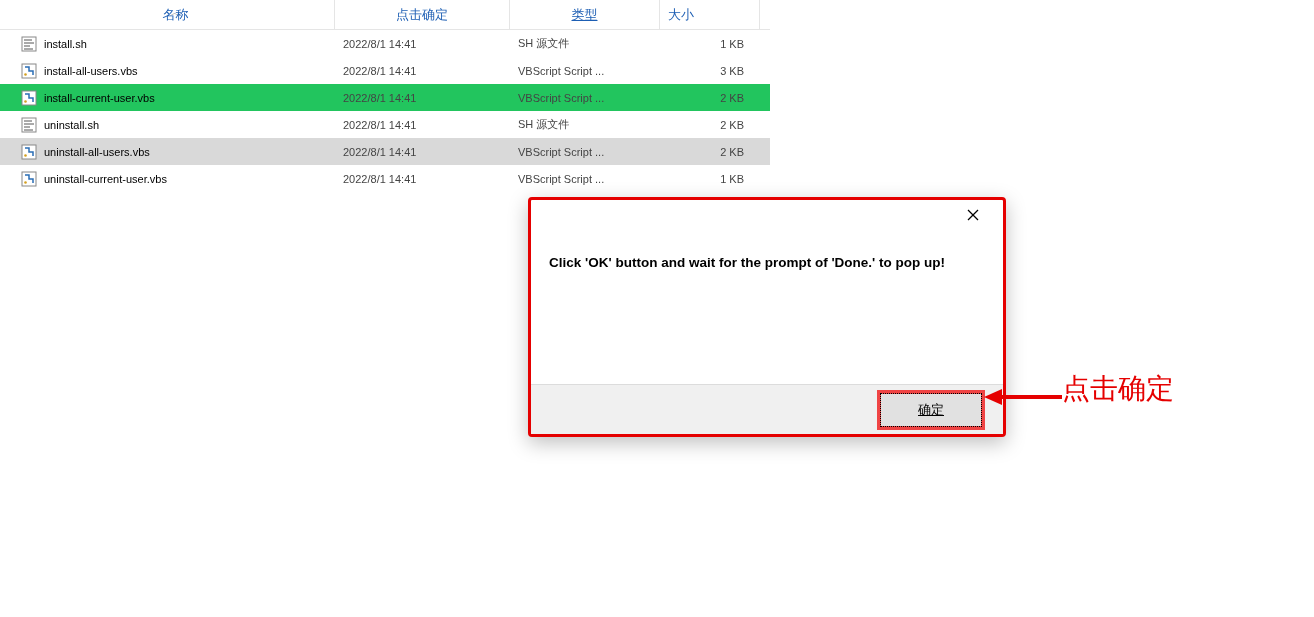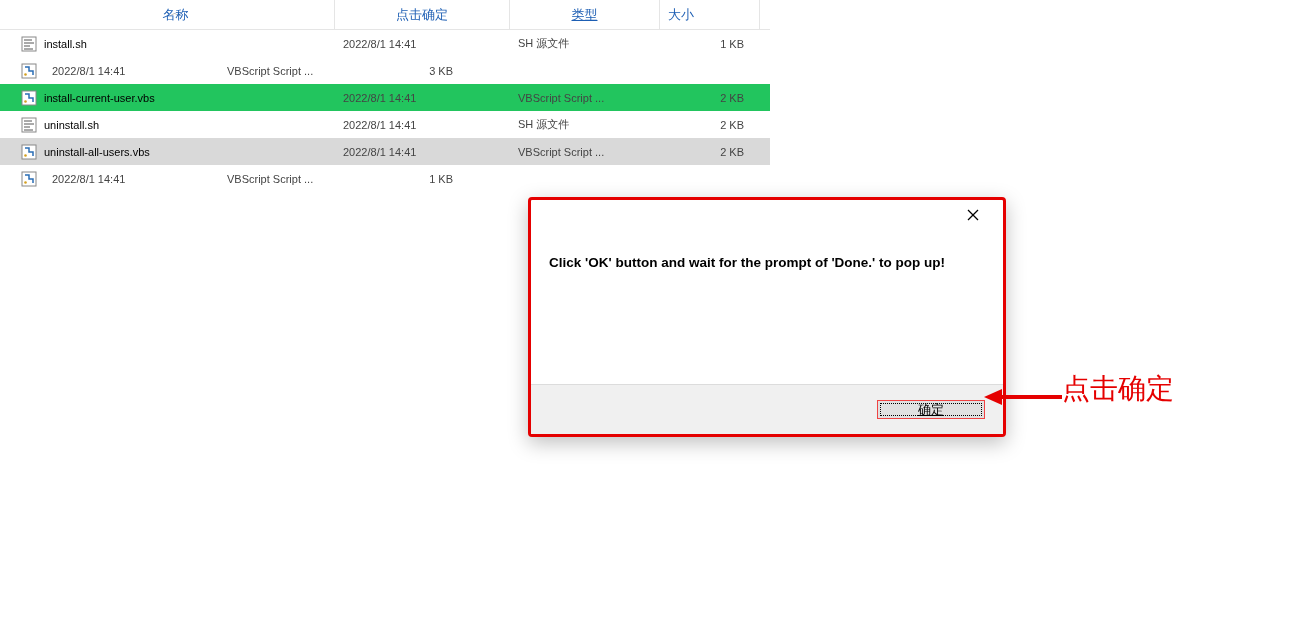--- a/index.html
+++ b/index.html
@@ -116,23 +116,23 @@
       height: 50px;
       background: #f0f0f0;
       border-top: 1px solid #dcdcdc;
       display: flex;
       justify-content: flex-end;
       align-items: center;
       padding-right: 18px;
     }
     .ok-button {
       width: 108px;
-      height: 19px;
+      height: 40px;
       background: #e1e1e1;
-      border: 1px solid #ef4444;
+      border: 4px solid #ef4444;
       outline: 1px dotted #000;
       outline-offset: -4px;
       font-size: 13px;
       font-family: "Microsoft YaHei", sans-serif;
       cursor: pointer;
       text-decoration: underline;
     }
     .annotation {
       position: absolute;
       left: 1062px;
@@ -186,20 +186,21 @@
         <span class="cell c-size">1 KB</span>
       </div>
       <div class="file-row">
         <span class="icon">
           <svg width="16" height="16" viewBox="0 0 16 16">
             <rect x="1" y="1" width="14" height="14" fill="#fff" stroke="#888" stroke-width="1"></rect>
             <path d="M4 4 L8 4 L8 8 L12 8 L12 12" fill="none" stroke="#2a6db5" stroke-width="1.5"></path>
             <circle cx="4.5" cy="11.5" r="1.3" fill="#d4a020"></circle>
           </svg>
         </span>
+        <span class="cell c-name">install-all-users.vbs</span>
         <span class="cell c-date">2022/8/1 14:41</span>
         <span class="cell c-type">VBScript Script ...</span>
         <span class="cell c-size">3 KB</span>
       </div>
       <div class="file-row selected">
         <span class="icon">
           <svg width="16" height="16" viewBox="0 0 16 16">
             <rect x="1" y="1" width="14" height="14" fill="#fff" stroke="#888" stroke-width="1"></rect>
             <path d="M4 4 L8 4 L8 8 L12 8 L12 12" fill="none" stroke="#2a6db5" stroke-width="1.5"></path>
             <circle cx="4.5" cy="11.5" r="1.3" fill="#d4a020"></circle>
@@ -239,20 +240,21 @@
         <span class="cell c-size">2 KB</span>
       </div>
       <div class="file-row">
         <span class="icon">
           <svg width="16" height="16" viewBox="0 0 16 16">
             <rect x="1" y="1" width="14" height="14" fill="#fff" stroke="#888" stroke-width="1"></rect>
             <path d="M4 4 L8 4 L8 8 L12 8 L12 12" fill="none" stroke="#2a6db5" stroke-width="1.5"></path>
             <circle cx="4.5" cy="11.5" r="1.3" fill="#d4a020"></circle>
           </svg>
         </span>
+        <span class="cell c-name">uninstall-current-user.vbs</span>
         <span class="cell c-date">2022/8/1 14:41</span>
         <span class="cell c-type">VBScript Script ...</span>
         <span class="cell c-size">1 KB</span>
       </div>
     </div>
 </div>
 
 <div class="dialog">
   <div class="dialog-titlebar">
     <div class="dialog-close">

